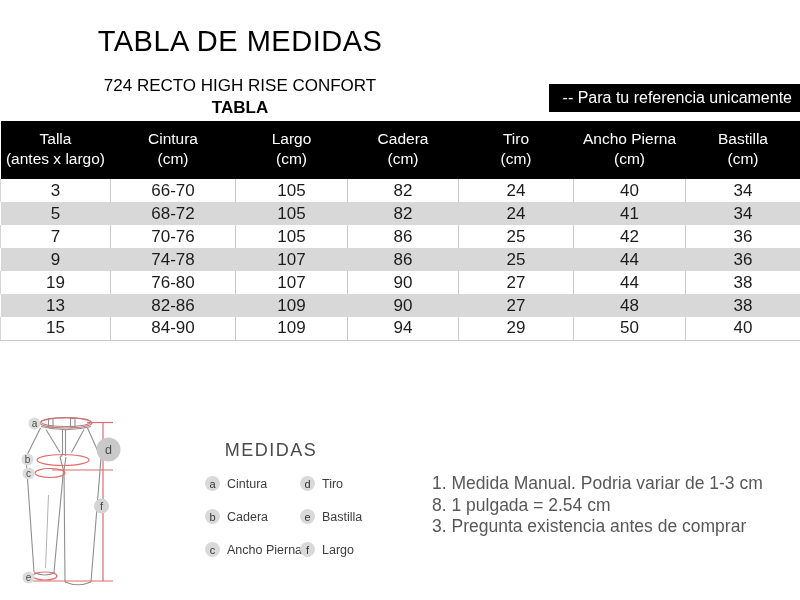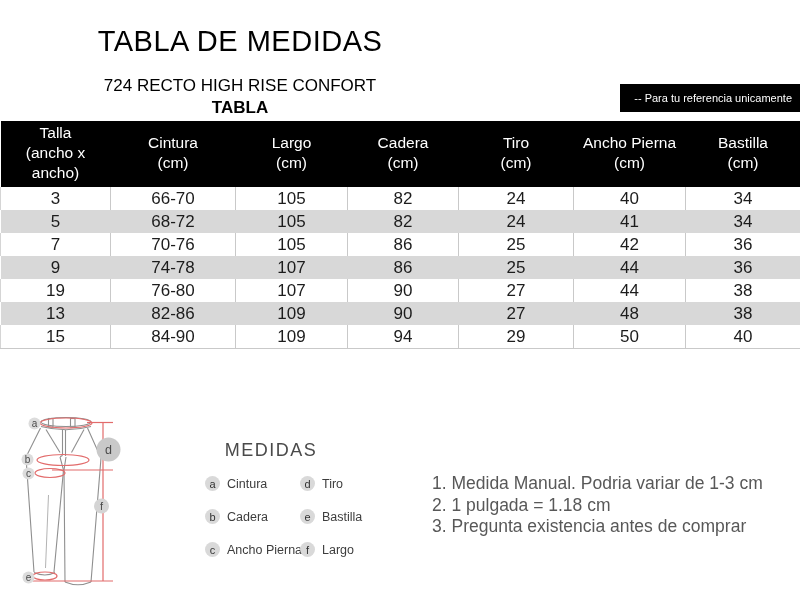--- a/index.html
+++ b/index.html
@@ -6,21 +6,21 @@
   html,body { width:800px; height:600px; }
   body { font-family:"Liberation Sans","DejaVu Sans",sans-serif; background:#fff; }
   .page { position:relative; width:800px; height:600px; background:#fff; overflow:hidden; }
 
   
   .title-block { position:absolute; left:70px; top:26px; width:340px; text-align:center; color:#000; }
   .title-main { font-size:29px; font-weight:400; letter-spacing:.5px; line-height:1.1; white-space:nowrap; }
   .title-sub  { font-size:17px; font-weight:400; margin-top:18px; white-space:nowrap; }
   .title-sub2 { font-size:17px; font-weight:700; margin-top:2px; }
   .ref-band { position:absolute; right:0; top:84px; height:28px; background:#000; color:#fff;
-              font-size:11px; line-height:28px; padding:0 8px 0 14px; white-space:nowrap; }
+              font-size:16px; line-height:28px; padding:0 8px 0 14px; white-space:nowrap; }
 
   
   table.size { position:absolute; left:0; top:121px; width:800px; border-collapse:collapse; table-layout:fixed; }
   table.size th { background:#000; color:#fff; font-weight:400; height:58px; vertical-align:middle;
                   font-size:15.5px; line-height:1.3; padding:2px 0 4px; }
   table.size td { height:23px; text-align:center; vertical-align:middle; font-size:17px; color:#1c1c1c;
                   border-left:1px solid #c9c9c9; border-right:1px solid #c9c9c9; }
   table.size td:first-child { border-left:1px solid #d5d5d5; }
   table.size td:last-child  { border-right:1px solid #d5d5d5; }
   table.size tbody tr:nth-child(even) { background:#d8d8d8; }
@@ -65,21 +65,21 @@
         <col style="width:112px">
         <col style="width:111px">
       <col style="width:115px">
         <col style="width:112px">
         <col style="width:115px">
     </colgroup>
     <thead>
       <tr>
           <th>
             <div>Talla</div>
-            <div>(ancho x ancho)</div>
+            <div>(antes x largo)</div>
           </th>
           <th>
             <div>Cintura</div>
             <div>(cm)</div>
           </th>
           <th>
             <div>Largo</div>
             <div>(cm)</div>
           </th>
           <th>
@@ -239,17 +239,17 @@
       </div>
       <div class="legend-item">
         <span class="lg-circle">f</span>
         <span class="lg-label">Largo</span>
       </div>
     </div>
   </div>
 
   <div class="notes">
     <div>1. Medida Manual. Podria variar de 1-3 cm</div>
-    <div>2. 1 pulgada = 1.18 cm</div>
+    <div>8. 1 pulgada = 2.54 cm</div>
     <div>3. Pregunta existencia antes de comprar</div>
   </div>
 
 </div>
 
 </body></html>

